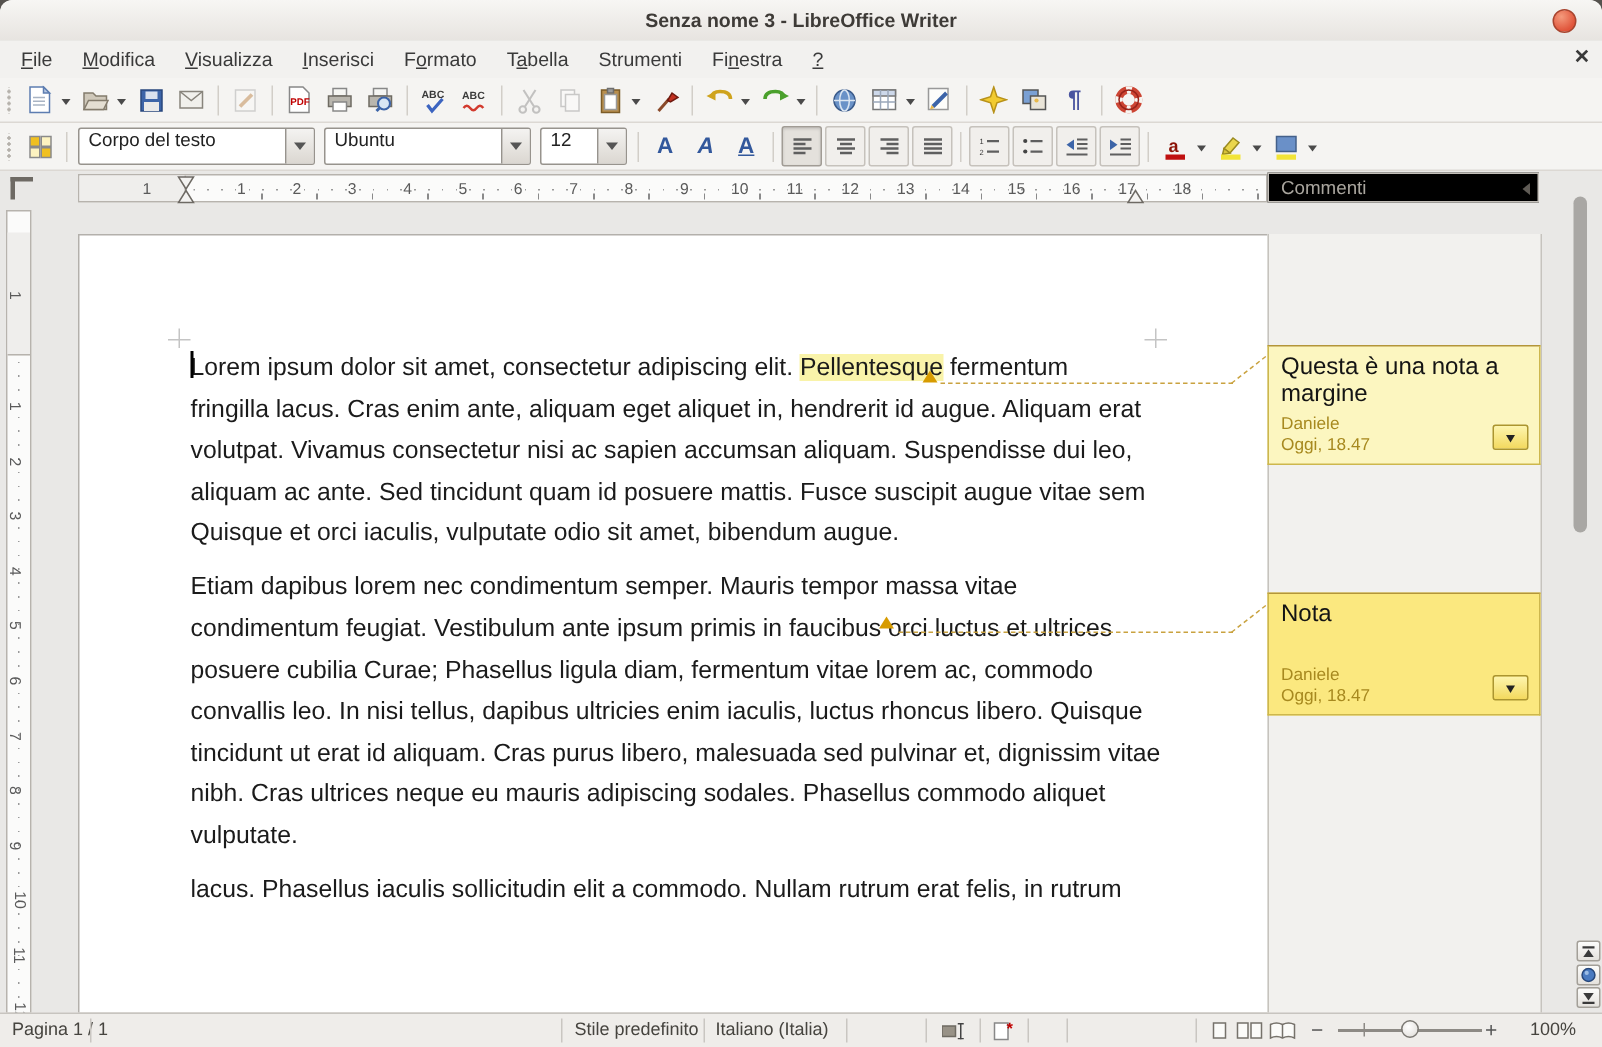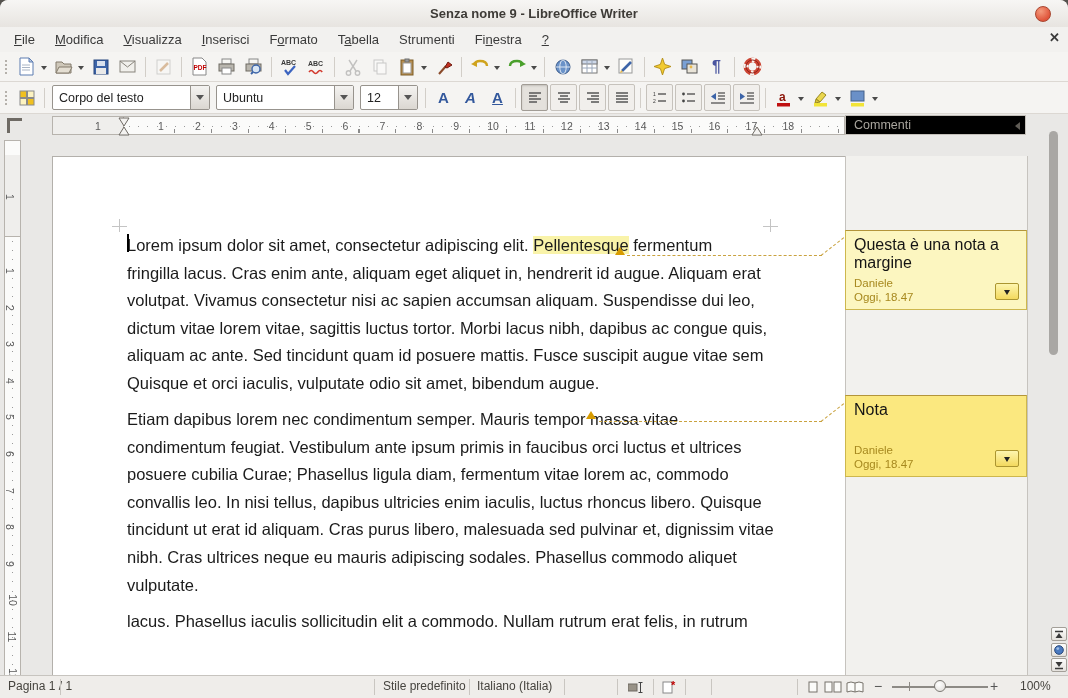--- a/index.html
+++ b/index.html
@@ -28,21 +28,21 @@
   #tb2{top:82px;height:32px;}
   .grip{width:9px;height:18px;margin:0 2px;
     background-image:radial-gradient(circle,#b5b1ab 1px,transparent 1.3px);background-size:4px 4px;background-position:2px 1px;background-repeat:repeat-y;}
   .tb{width:25px;height:25px;display:flex;align-items:center;justify-content:center;border-radius:2px;border:1px solid transparent;}
   .tb.dis{opacity:.4;}
   .tb.framed{border:1px solid #c6c2bc;background:#f1efec;margin:0 1px;}
   .tb.pressed{border:1px solid #a19c95;background:#e4e1dc;box-shadow:inset 0 1px 2px rgba(0,0,0,.15);}
   .dd{width:0;height:0;border:3px solid transparent;border-top:4px solid #4a4a4a;margin:6px 3px 0 1px;}
   .sep{width:1px;height:20px;background:#d2cec8;margin:0 4px;}
   .letterA{font-size:15px;font-weight:bold;color:#33589c;line-height:1;}
-  .combo{height:23px;background:#fff;border:1px solid #97938d;border-radius:2px;display:flex;align-items:center;margin:0 3px;}
+  .combo{height:23px;background:#fff;border:1px solid #97938d;border-radius:2px;display:flex;margin:0 3px;}
   .combo .cval{flex:1;font-size:12.5px;color:#222;padding:0 6px;white-space:nowrap;overflow:hidden;}
   .combo .cbtn{width:19px;height:100%;border-left:1px solid #97938d;background:linear-gradient(#f4f3f1,#dbd7d1);
     display:flex;align-items:center;justify-content:center;box-sizing:border-box;}
   .combo .cbtn span{width:0;height:0;border:4px solid transparent;border-top:5px solid #555;margin-top:4px;}
 
   
   .rulerrow{position:absolute;left:0;top:114px;width:100%;height:23px;background:#e9e8e6;}
   .tabsel{position:absolute;left:7px;top:4px;width:12px;height:12px;border-left:3px solid #6e6a64;border-top:3px solid #6e6a64;}
   .hruler{position:absolute;left:52px;top:2px;width:793px;height:19px;background:#fbfbfa;border:1px solid #b7b3ad;box-sizing:border-box;}
   .hmarginbox{position:absolute;left:0;top:0;width:71px;height:100%;background:#efeeec;border-right:1px solid #b7b3ad;box-sizing:border-box;}
@@ -99,21 +99,21 @@
   .zoomtick{position:absolute;left:909px;top:6px;width:1px;height:9px;background:#8d8a85;}
   .zoomhandle{position:absolute;left:934px;top:4px;width:12px;height:12px;border-radius:50%;
     background:radial-gradient(circle at 40% 35%,#ffffff,#dedbd6);border:1px solid #7c7974;box-sizing:border-box;}
 </style>
 </head>
 <body>
 
 <div id="app">
 
   <div class="titlebar">
-    <div class="title">Senza nome 9 - LibreOffice Writer</div>
+    <div class="title">Senza nome 3 - LibreOffice Writer</div>
     <div class="recdot"></div>
   </div>
 
   <div class="menubar">
     <span style="display:flex;">
         <span class="menu-item"><u>F</u>ile</span>
         <span class="menu-item"><u>M</u>odifica</span>
         <span class="menu-item"><u>V</u>isualizza</span>
         <span class="menu-item"><u>I</u>nserisci</span>
         <span class="menu-item">F<u>o</u>rmato</span>
@@ -512,21 +512,20 @@
     <div class="cornermark" style="left:763px;top:82px;">
         <div class="h"></div>
         <div class="v"></div>
       </div>
 
     <div class="doctext">
         <div class="para">
           <div class="line"><span>Lorem ipsum dolor sit amet, consectetur adipiscing elit. </span><span class="hl">Pellentesque</span><span> fermentum</span></div>
           <div class="line"><span>fringilla lacus. Cras enim ante, aliquam eget aliquet in, hendrerit id augue. Aliquam erat</span></div>
           <div class="line"><span>volutpat. Vivamus consectetur nisi ac sapien accumsan aliquam. Suspendisse dui leo,</span></div>
-          <div class="line"><span>dictum vitae lorem vitae, sagittis luctus tortor. Morbi lacus nibh, dapibus ac congue quis,</span></div>
           <div class="line"><span>aliquam ac ante. Sed tincidunt quam id posuere mattis. Fusce suscipit augue vitae sem</span></div>
           <div class="line"><span>Quisque et orci iaculis, vulputate odio sit amet, bibendum augue.</span></div>
         </div>
         <div class="para">
           <div class="line"><span>Etiam dapibus lorem nec condimentum semper. Mauris tempor massa vitae</span></div>
           <div class="line"><span>condimentum feugiat. Vestibulum ante ipsum primis in faucibus orci luctus et ultrices</span></div>
           <div class="line"><span>posuere cubilia Curae; Phasellus ligula diam, fermentum vitae lorem ac, commodo</span></div>
           <div class="line"><span>convallis leo. In nisi tellus, dapibus ultricies enim iaculis, luctus rhoncus libero. Quisque</span></div>
           <div class="line"><span>tincidunt ut erat id aliquam. Cras purus libero, malesuada sed pulvinar et, dignissim vitae</span></div>
           <div class="line"><span>nibh. Cras ultrices neque eu mauris adipiscing sodales. Phasellus commodo aliquet</span></div>

